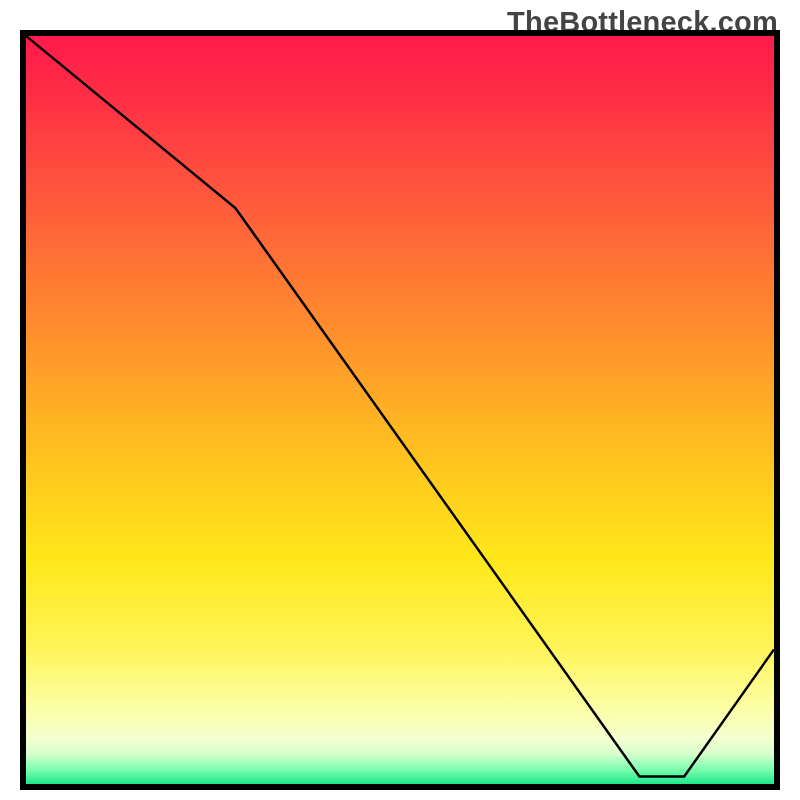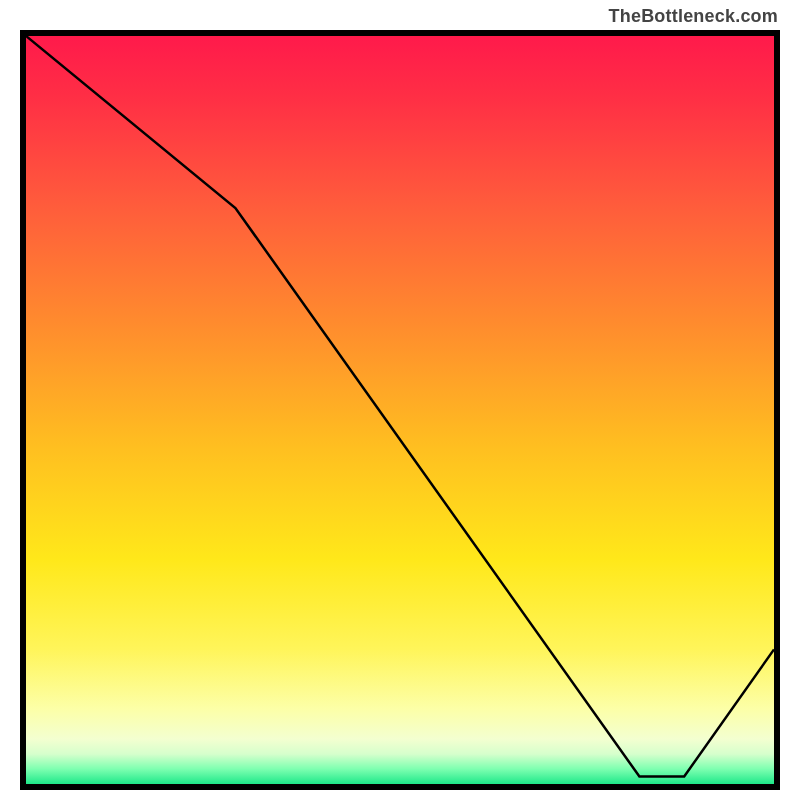--- a/index.html
+++ b/index.html
@@ -22,21 +22,21 @@
     overflow: hidden;
   }
   .gradient {
     position: absolute;
     inset: 0;
   }
   .watermark {
     position: absolute;
     top: 6px;
     right: 22px;
-    font-size: 18px;
+    font-size: 29px;
     font-weight: bold;
     color: #444;
     letter-spacing: 0.2px;
   }
   .series-path {
     fill: none;
     stroke: #000;
     stroke-width: 2.5;
   }
   .floor-label {

